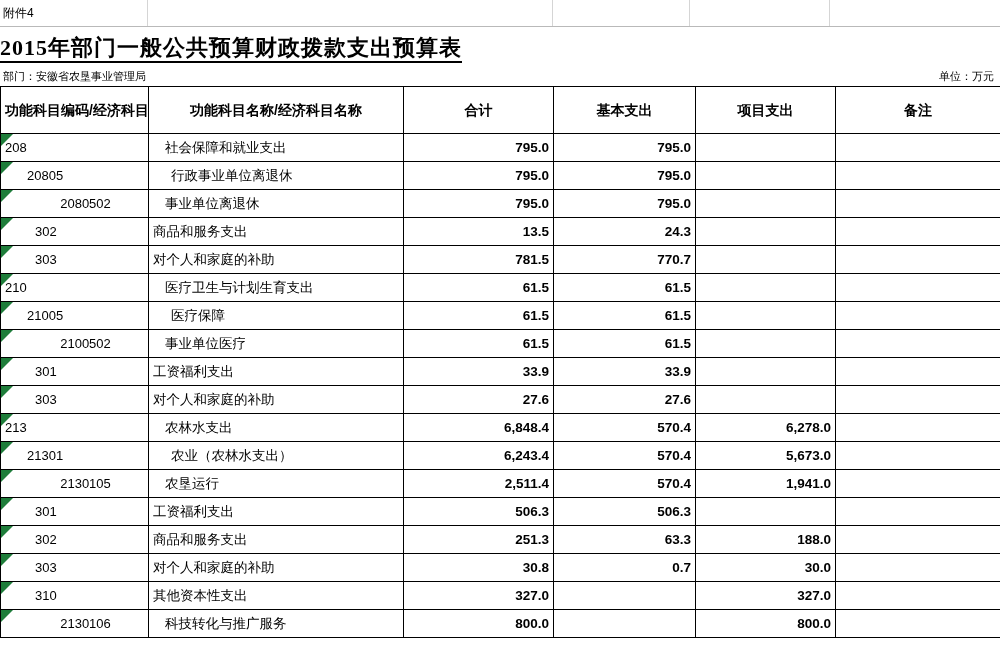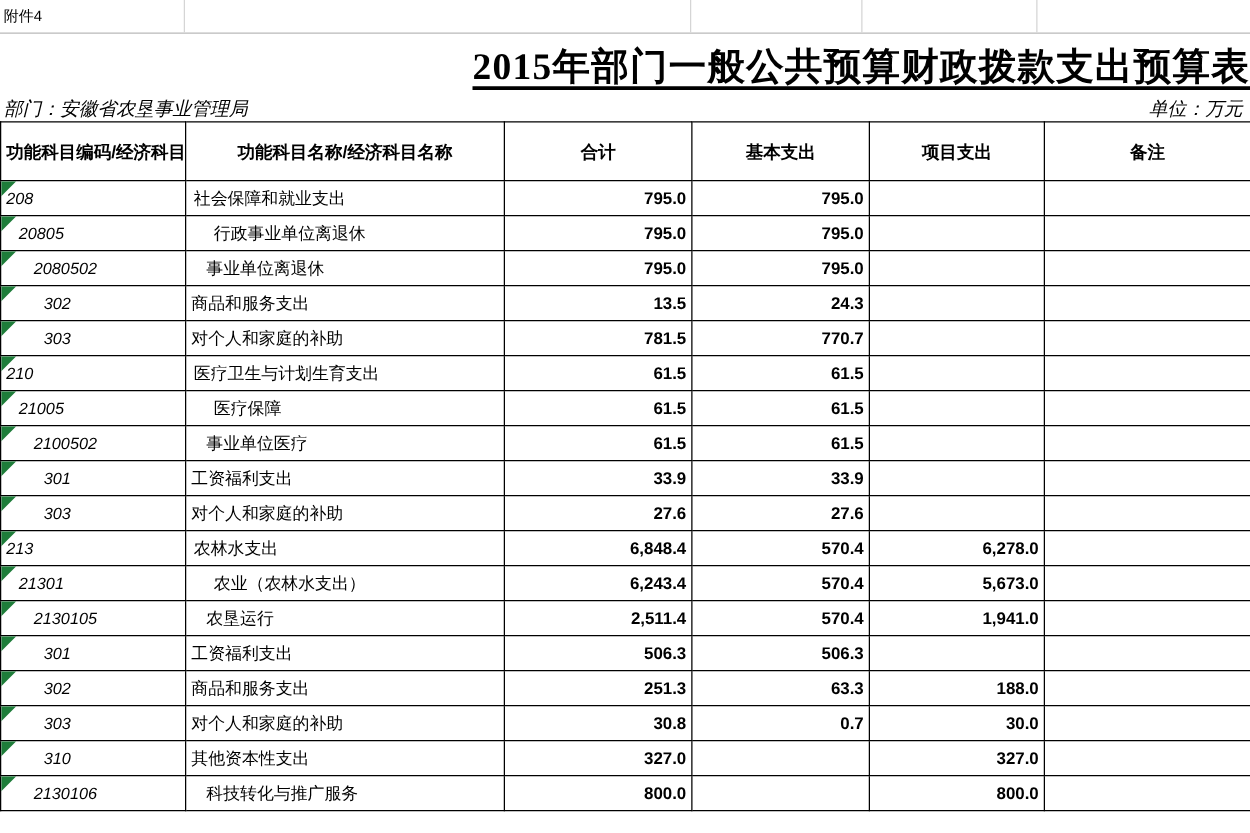--- a/index.html
+++ b/index.html
@@ -35,39 +35,38 @@
     align-items: center;
     padding-left: 3px;
   }
   .toprow .c1 { width: 148px; }
   .toprow .c2 { width: 405px; }
   .toprow .c3 { width: 137px; }
   .toprow .c4 { width: 140px; }
   .toprow .c5 { width: 170px; border-right: none; }
 
   .title {
-    text-align: right;
+    text-align: left;
     font-family: "Liberation Serif", "DejaVu Serif", serif;
     font-weight: bold;
-    font-size: 30px;
+    font-size: 22px;
     letter-spacing: 1px;
     padding: 6px 0 4px 0;
     color: #000;
     text-decoration: underline;
     text-underline-offset: 6px;
   }
   .subrow {
     display: flex;
     justify-content: space-between;
     align-items: center;
-    font-size: 15px;
+    font-size: 11px;
     padding: 2px 6px 3px 3px;
     height: 19px;
     box-sizing: border-box;
-    font-style: italic;
   }
   table.budget {
     border-collapse: collapse;
     width: 1000px;
     table-layout: fixed;
     font-size: 13.5px;
   }
   table.budget th, table.budget td {
     border: 1px solid #000000;
     box-sizing: border-box;
@@ -89,39 +88,38 @@
   col.c-total { width: 150px; }
   col.c-basic { width: 142px; }
   col.c-proj  { width: 140px; }
   col.c-note  { width: 165px; }
 
   td.code {
     position: relative;
     text-align: center;
     vertical-align: middle;
     font-size: 13px;
-    font-style: italic;
   }
   
   td.code .tri {
     position: absolute;
     left: 0;
     top: 0;
     width: 0;
     height: 0;
     border-left: 12px solid #1e7d3a;
     border-bottom: 12px solid transparent;
   }
   td.code.lvl0 { text-align: left; padding-left: 4px; }
-  td.code.lvl1 { text-align: left; padding-left: 14px; }
-  td.code.lvl2 { text-align: left; padding-left: 26px; }
+  td.code.lvl1 { text-align: left; padding-left: 26px; }
+  td.code.lvl2 { text-align: center; padding-left: 26px; }
   td.code.lvl3 { text-align: left; padding-left: 34px; }
 
   td.name { text-align: left; vertical-align: middle; }
-  td.name.lvl0 { padding-left: 6px; }
+  td.name.lvl0 { padding-left: 16px; }
   td.name.lvl1 { padding-left: 22px; }
   td.name.lvl2 { padding-left: 16px; }
   td.name.lvl3 { }
 
   td.num {
     text-align: right;
     vertical-align: middle;
     padding-right: 12px;
     font-family: "Liberation Sans", sans-serif;
     font-weight: bold;

